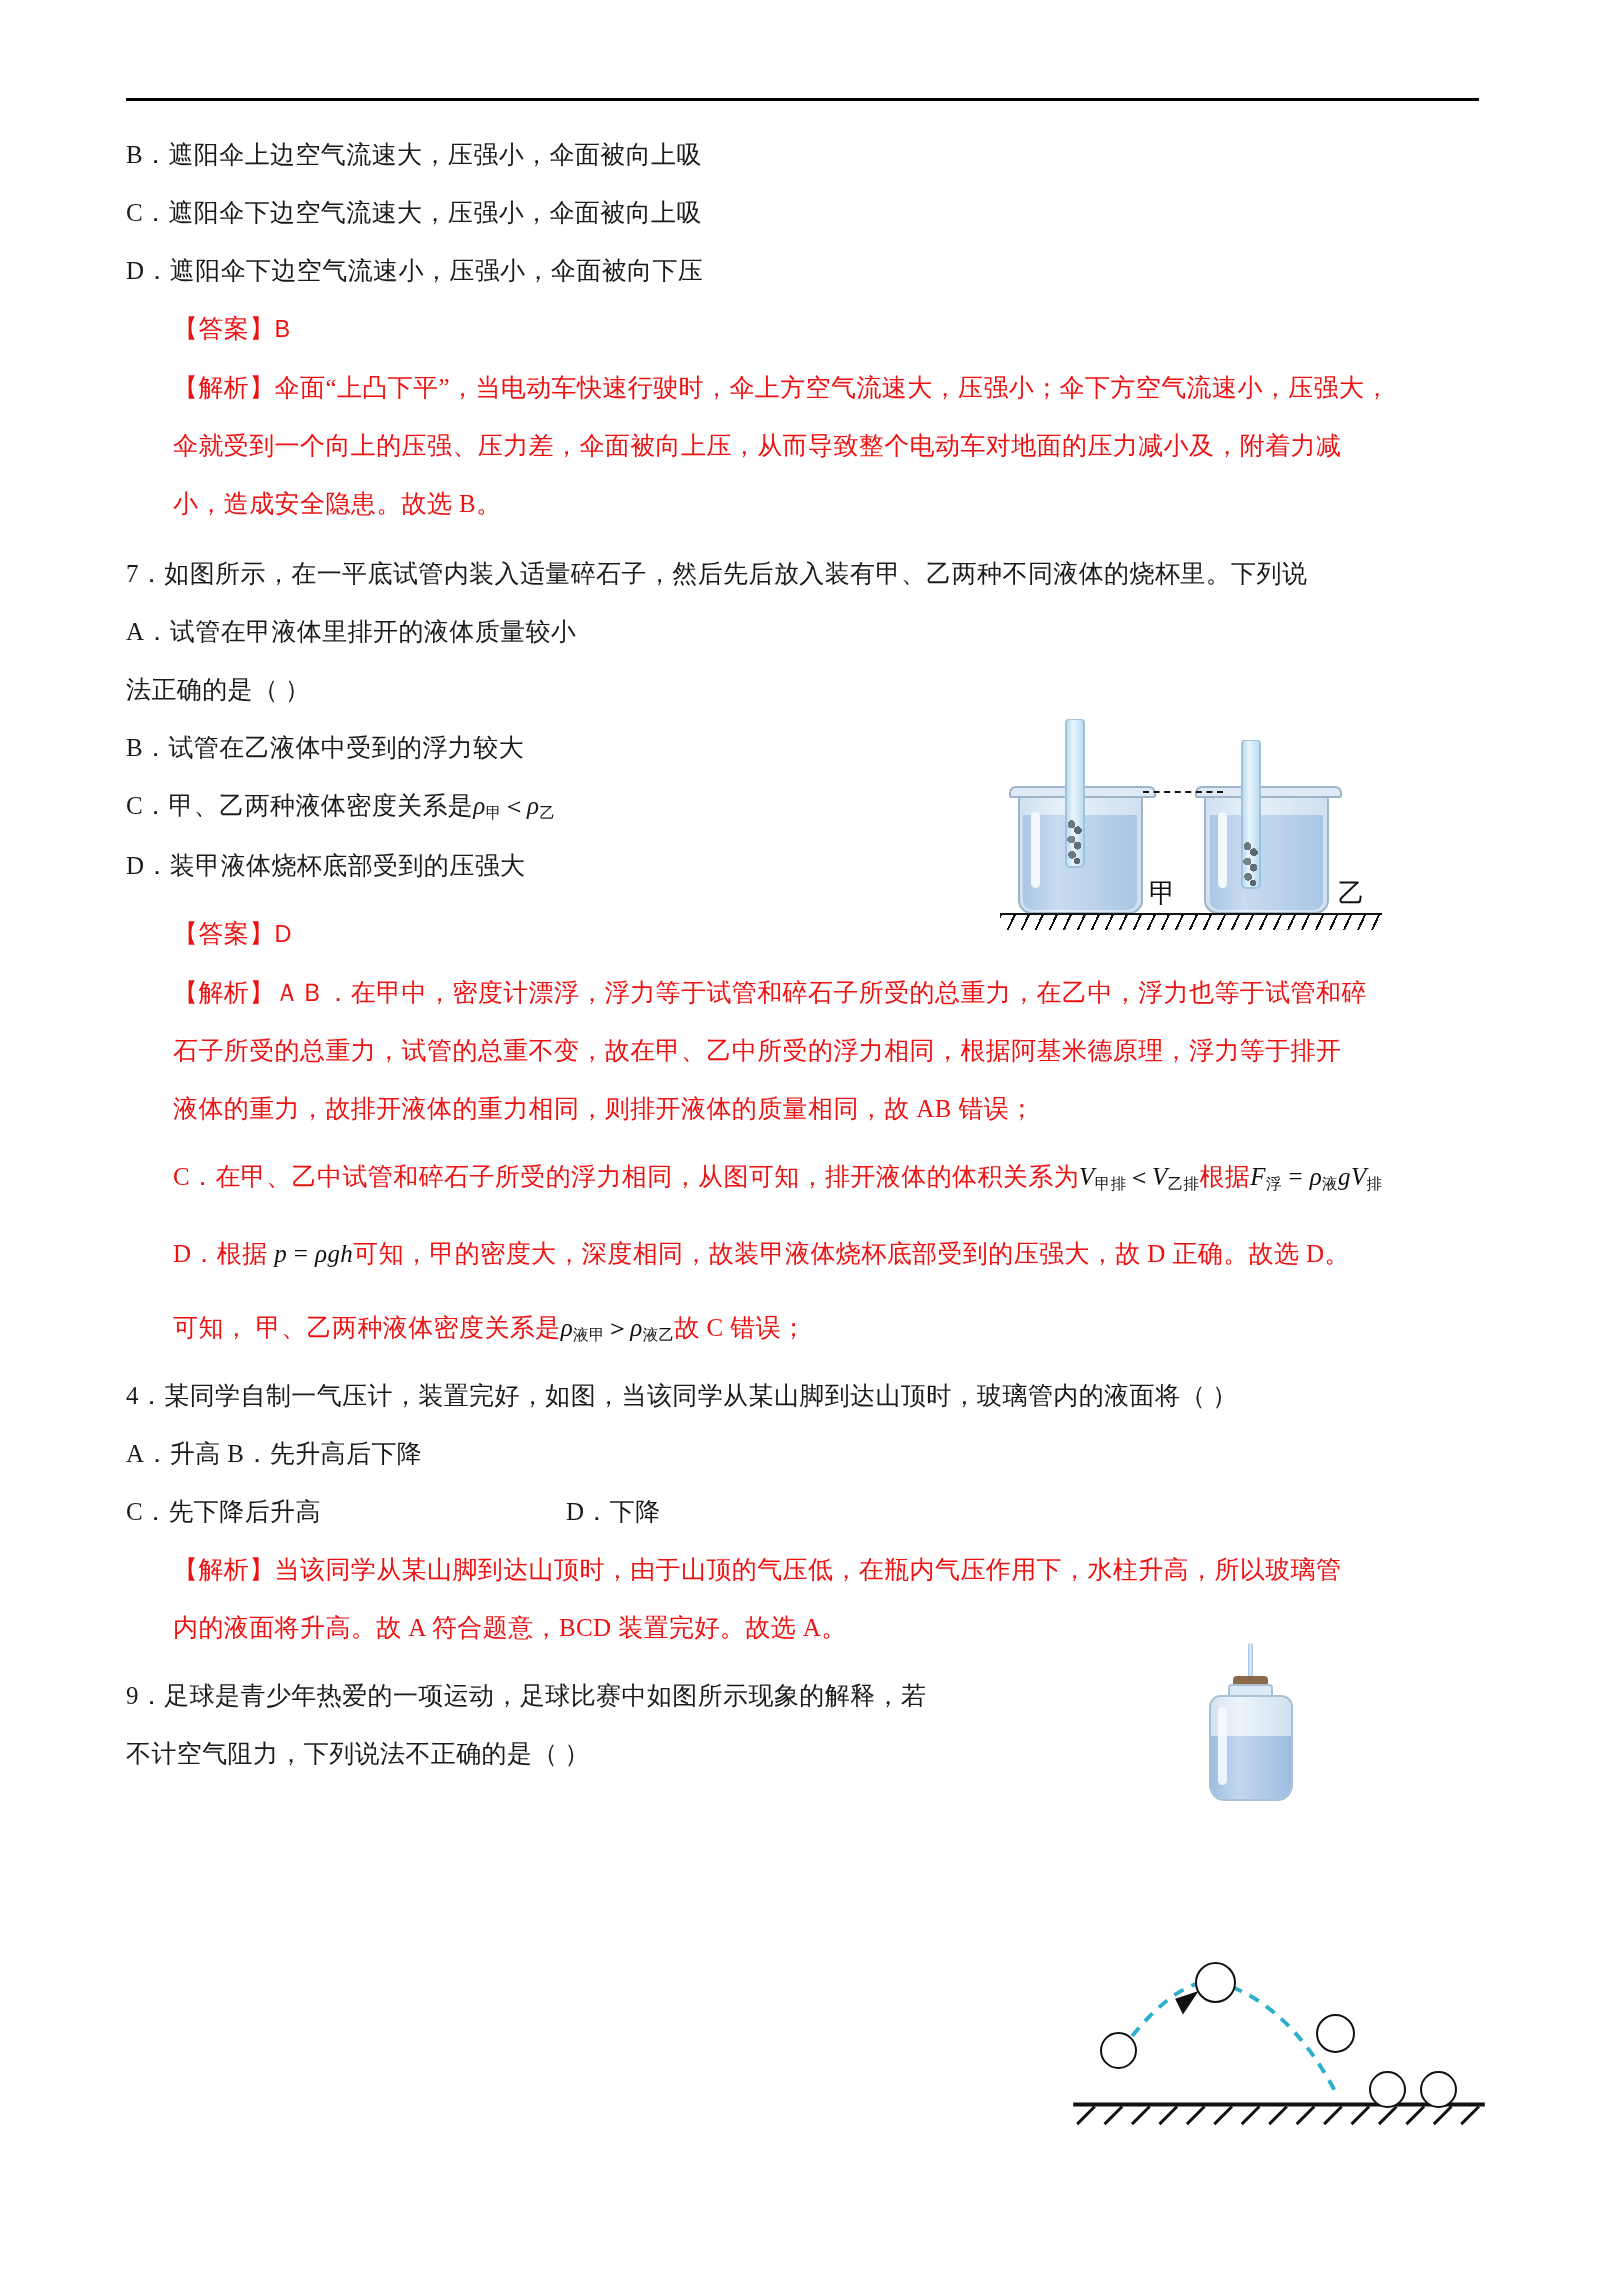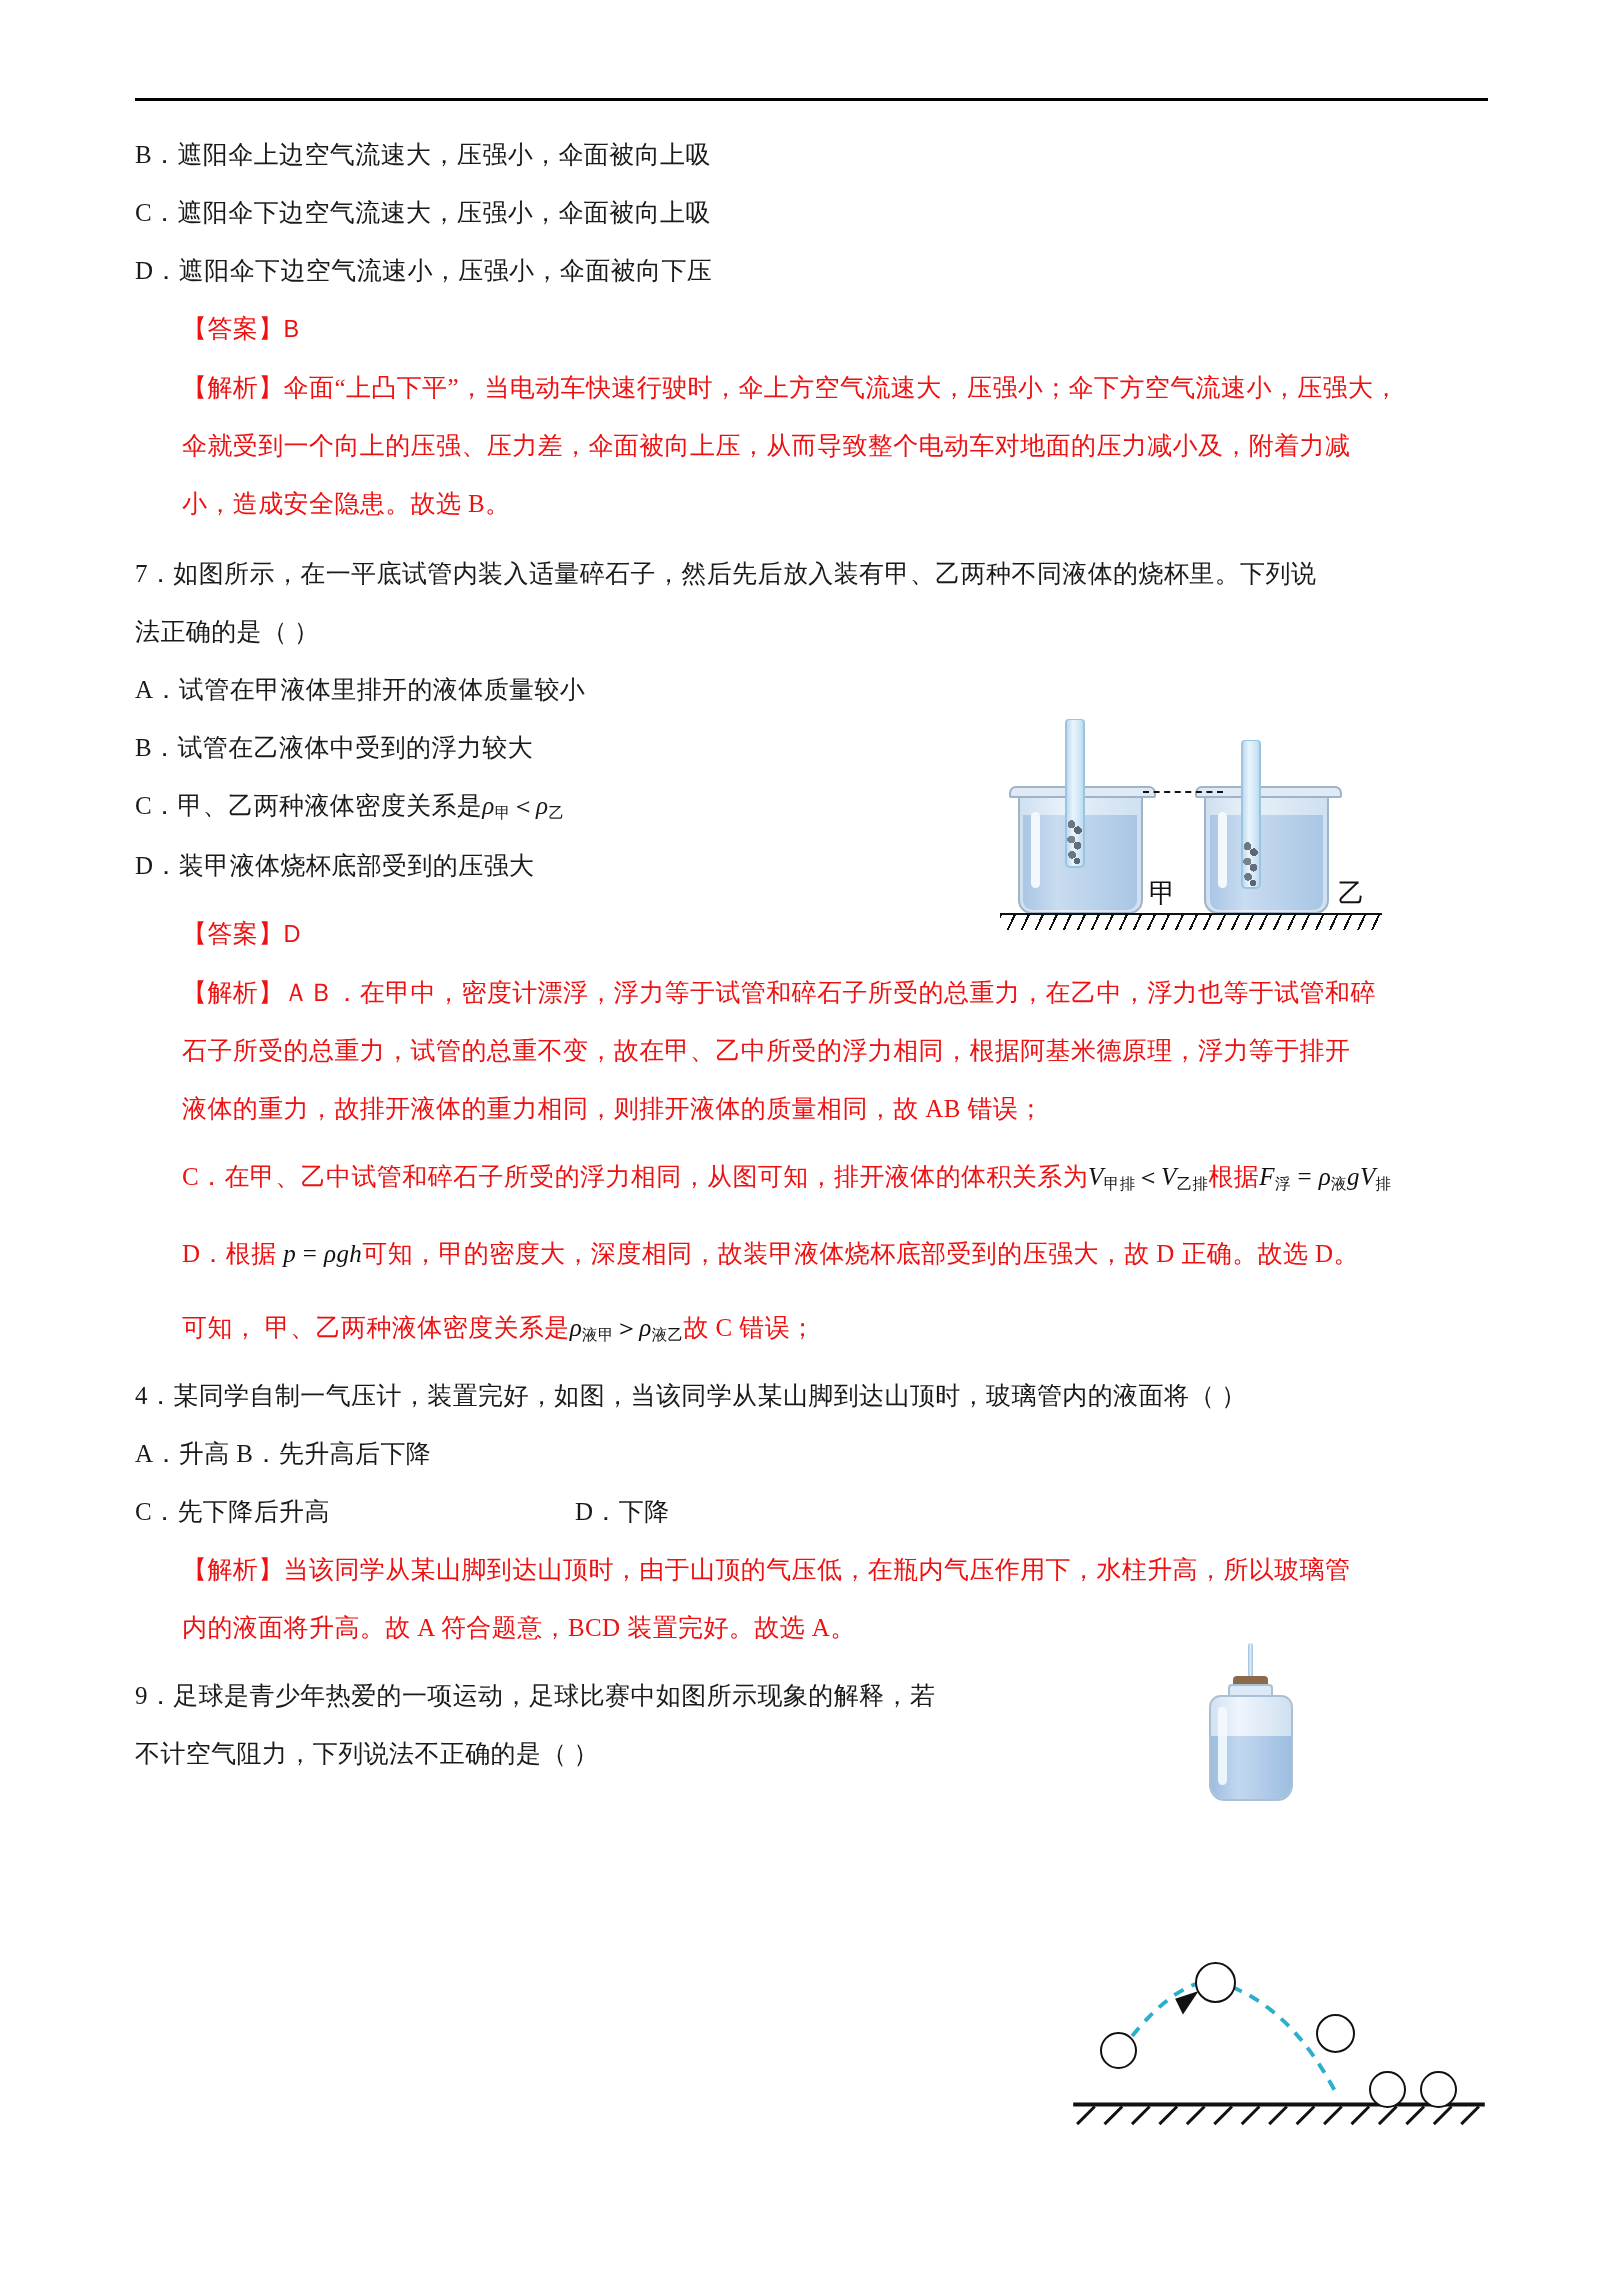--- a/index.html
+++ b/index.html
@@ -10,21 +10,21 @@
   .page {
     position: relative;
     width: 1620px;
     height: 2292px;
     background: #ffffff;
     font-family: "Liberation Serif", "DejaVu Serif", serif;
     overflow: hidden;
   }
   .content {
     position: absolute;
-    left: 135px;
+    left: 126px;
     top: 98px;
     width: 1353px;
   }
   .rule {
     width: 1353px;
     height: 0;
     border-top: 3.9px solid #000000;
     margin: 0 0 41px 0;
   }
   .line {
@@ -244,23 +244,23 @@
     <p class="line">C．遮阳伞下边空气流速大，压强小，伞面被向上吸</p>
     <p class="line">D．遮阳伞下边空气流速小，压强小，伞面被向下压</p>
 
     <p class="line red"><span class="tag">【答案】</span><span class="opt-letter">B</span></p>
 
     <p class="line red"><span class="tag">【解析】</span><span>伞面“上凸下平”，当电动车快速行驶时，伞上方空气流速大，压强小；伞下方空气流速小，压强大，</span></p>
     <p class="line red">伞就受到一个向上的压强、压力差，伞面被向上压，从而导致整个电动车对地面的压力减小及，附着力减</p>
     <p class="line red">小，造成安全隐患。故选 B。</p>
 
     <p class="line" style="margin-top:45px">7．如图所示，在一平底试管内装入适量碎石子，然后先后放入装有甲、乙两种不同液体的烧杯里。下列说</p>
+    <p class="line">A．试管在甲液体里排开的液体质量较小</p>
+
     <p class="line">法正确的是（      ）</p>
-
-    <p class="line">A．试管在甲液体里排开的液体质量较小</p>
     <p class="line">B．试管在乙液体中受到的浮力较大</p>
 
     <p class="line"><span>C．甲、乙两种液体密度关系是</span><span class="ital">ρ</span><sub>甲</sub><span>＜</span><span class="ital">ρ</span><sub>乙</sub></p>
 
     <p class="line">D．装甲液体烧杯底部受到的压强大</p>
 
     <p class="line red" style="margin-top:43px"><span class="tag">【答案】</span><span class="opt-letter">D</span></p>
 
     <p class="line red"><span class="tag">【解析】</span><span>ＡＢ．在甲中，密度计漂浮，浮力等于试管和碎石子所受的总重力，在乙中，浮力也等于试管和碎</span></p>
     <p class="line red">石子所受的总重力，试管的总重不变，故在甲、乙中所受的浮力相同，根据阿基米德原理，浮力等于排开</p>

